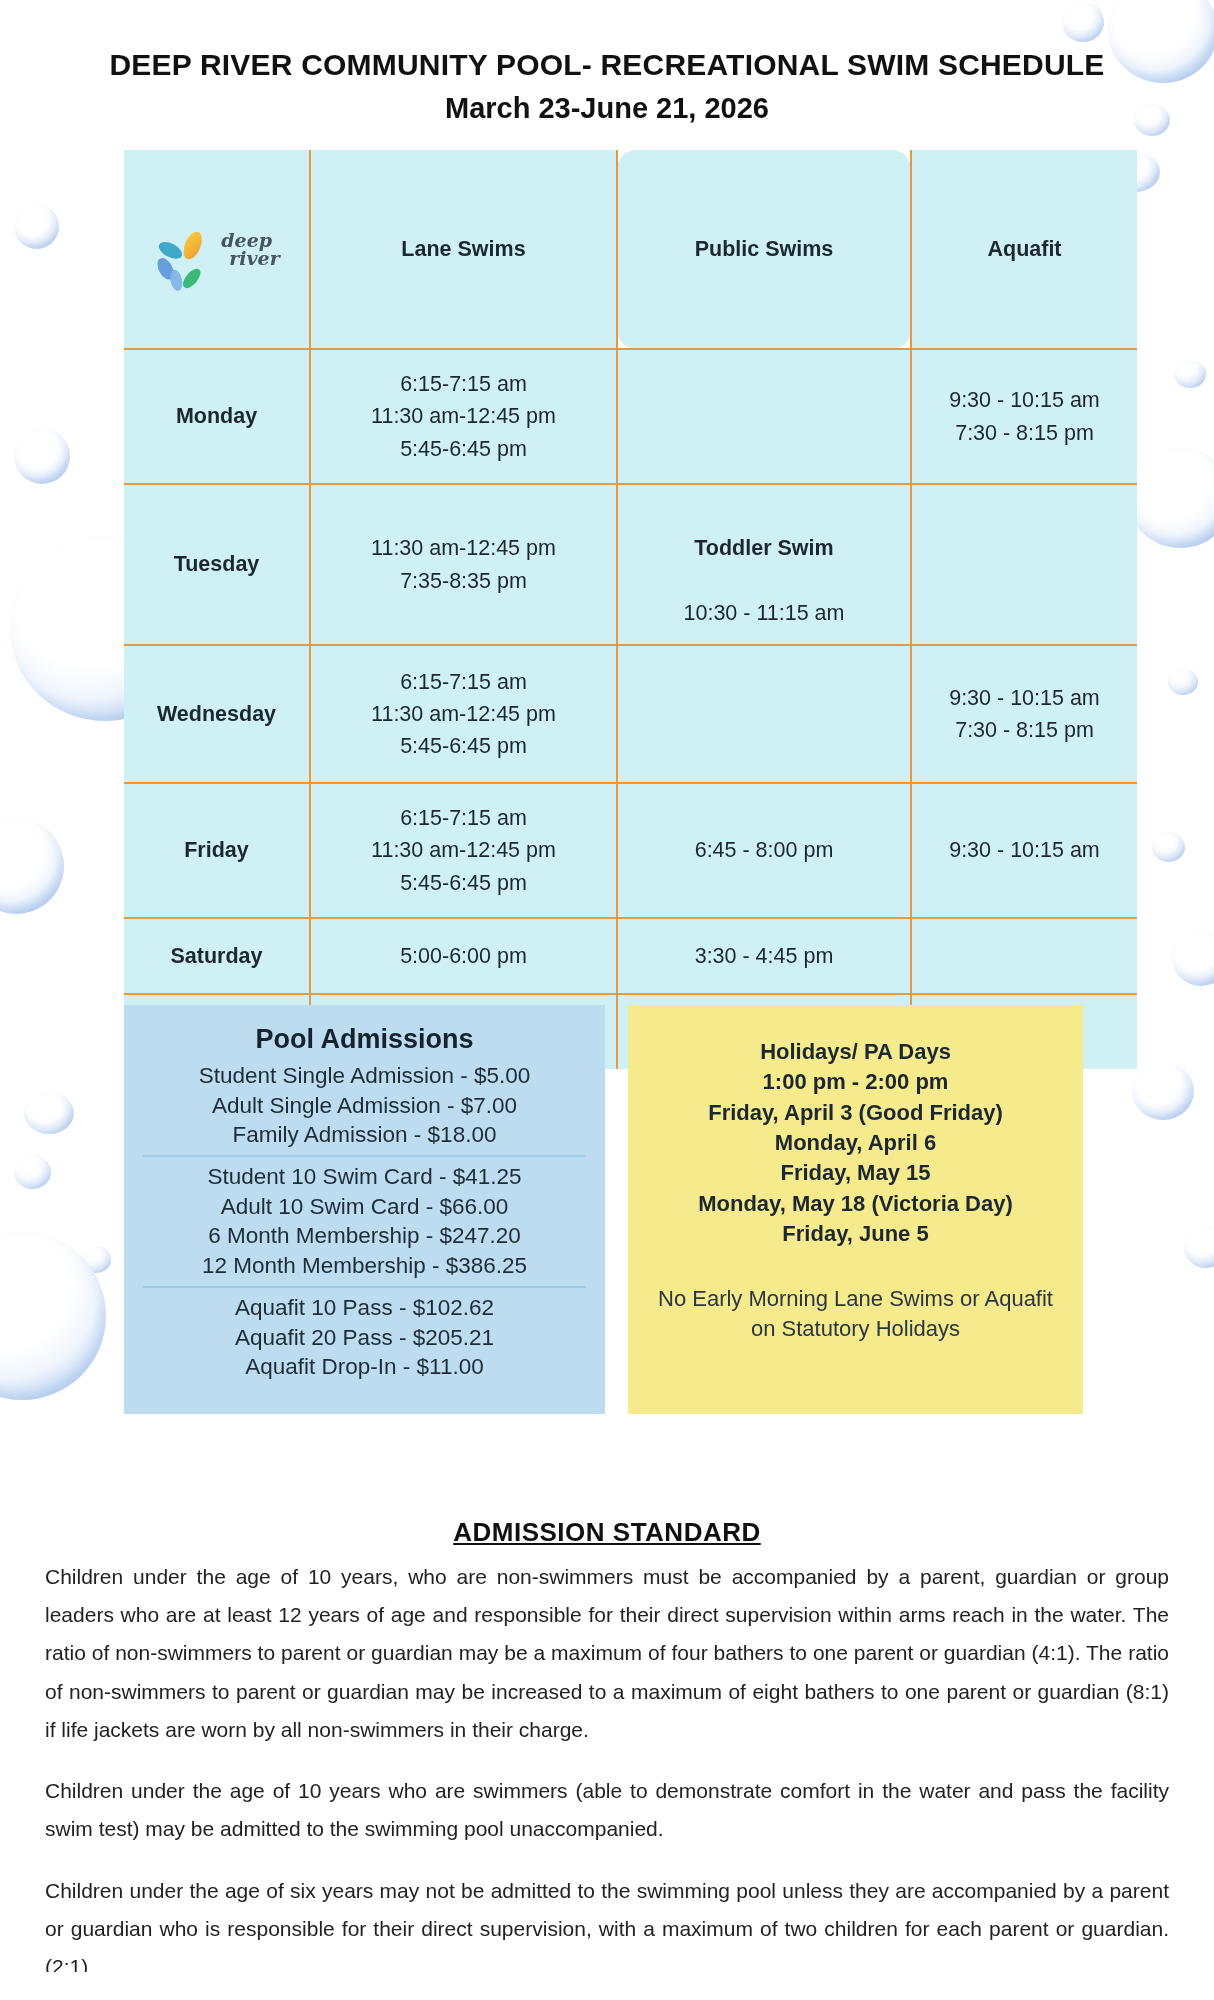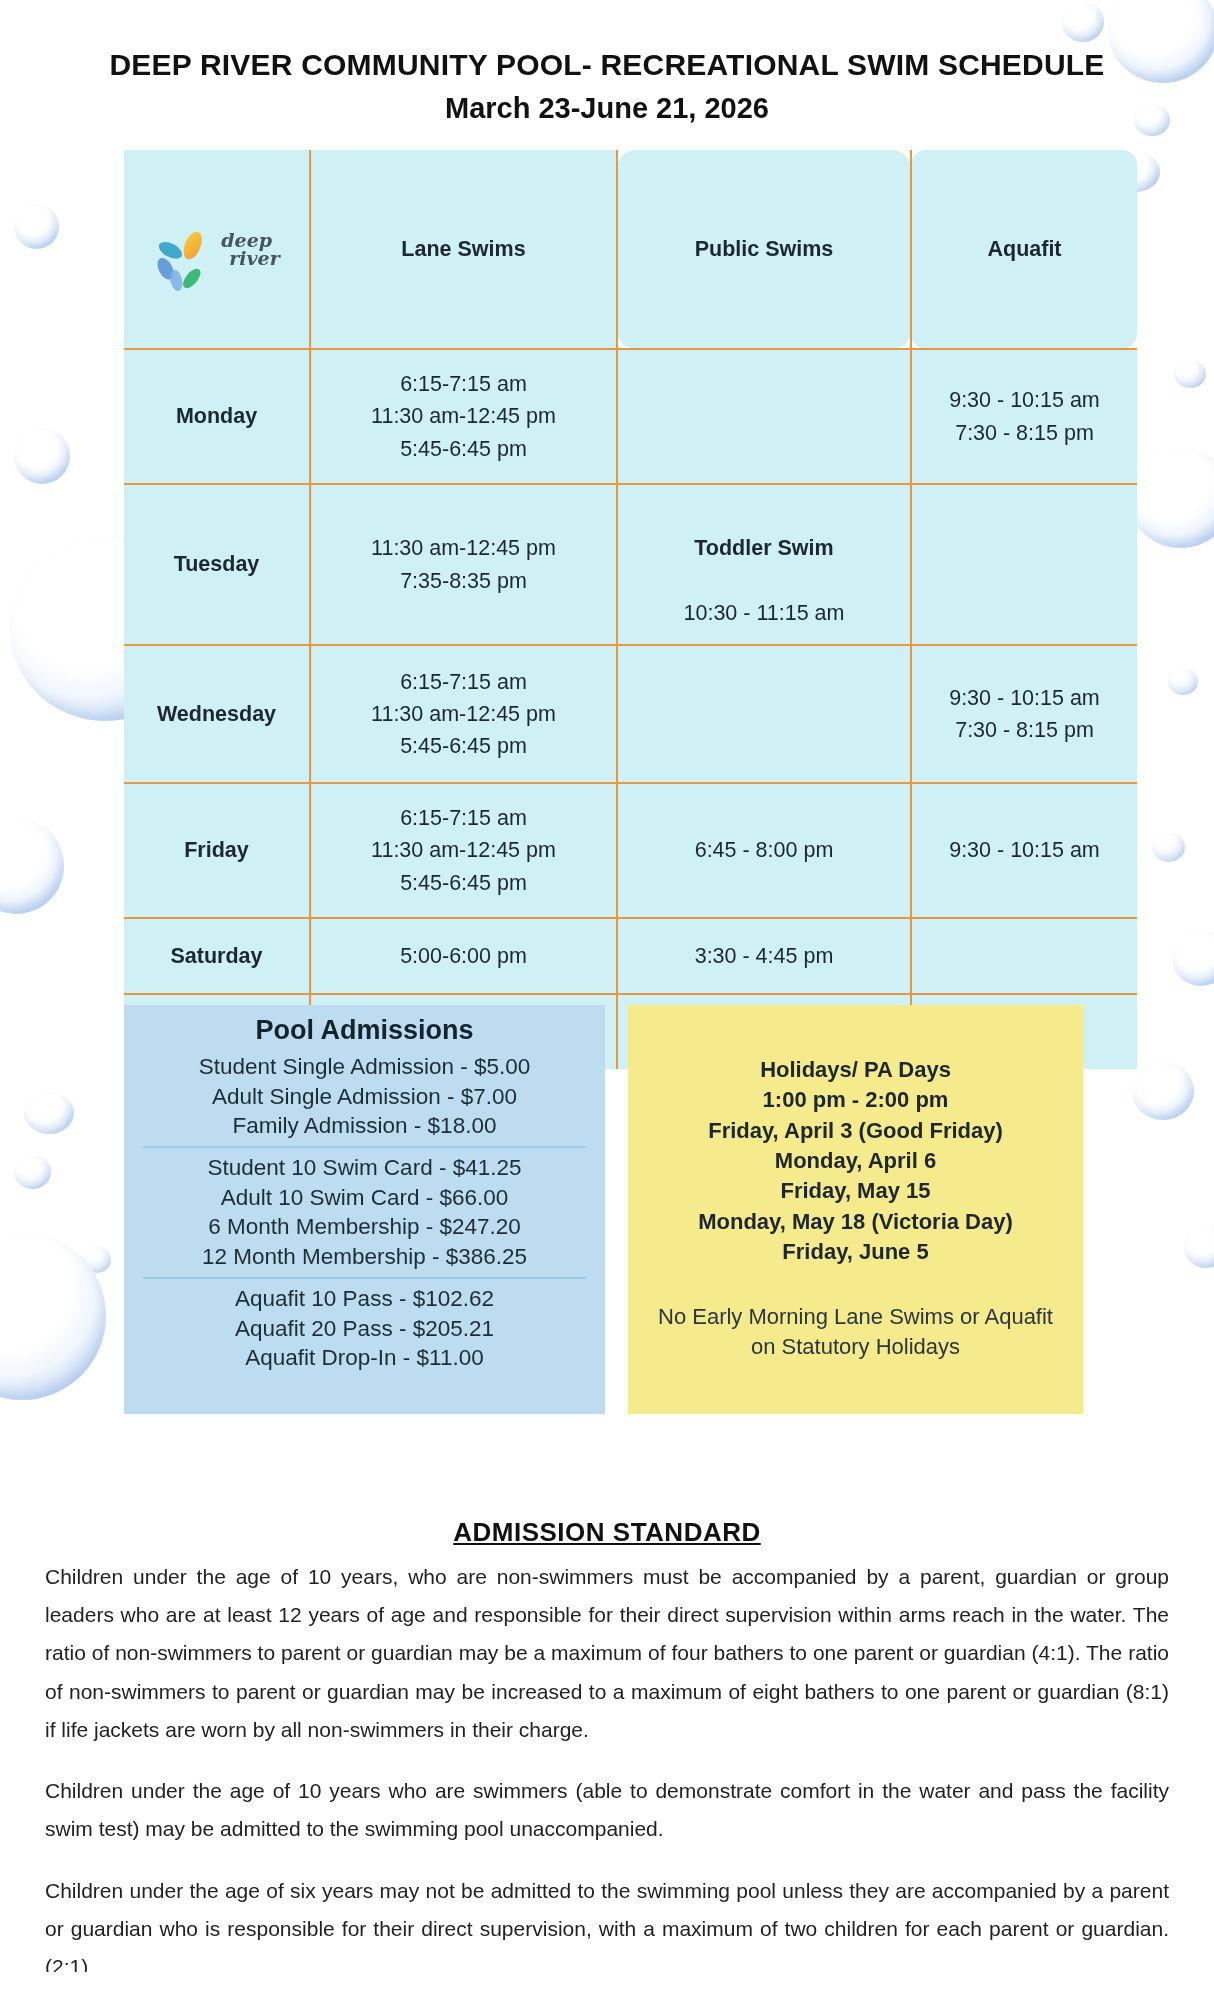--- a/index.html
+++ b/index.html
@@ -38,44 +38,44 @@
     text-align:center;vertical-align:middle;
     font-size:21.5px;color:#1c2730;
     white-space:pre-line;
     line-height:1.5;
     padding:15px 6px;
   }
   table.sched tr:first-child td{border-top:0;}
   table.sched tr:last-child td{border-bottom:0;}
   table.sched td:first-child{border-left:0;}
   table.sched td:last-child{border-right:0;}
-  .col-day{width:173px;} .col-lane{width:293px;} .col-public{width:280px;border-radius:19px;} .col-aqua{width:213px;border-radius:15px;}
+  .col-day{width:173px;} .col-lane{width:293px;} .col-public{width:280px;border-radius:19px;} .col-aqua{width:213px;}
   .r-head{height:83px;} .r-mon{height:135px;} .r-tue{height:104px;} .r-wed{height:138px;}
   .r-thu{height:107px;} .r-fri{height:135px;} .r-sat{height:76px;} .r-sun{height:75px;}
   td.day-cell{font-weight:bold;font-size:21px;}
   td.head-cell{font-weight:bold;font-size:22.5px;}
   .cell-title{font-weight:bold;display:block;}
   
   .logo{display:flex;align-items:center;justify-content:center;gap:6px;}
   .logo-text{
     font-family:"DejaVu Serif", serif;font-style:italic;font-weight:bold;
     color:#46555e;font-size:19px;line-height:.95;text-align:left;
   }
   .logo-text .l2{display:block;margin-left:8px;}
   
   .box-blue{
     position:absolute;left:124px;top:1005px;width:481px;height:409px;
-    background:#bddcf0;text-align:center;box-sizing:border-box;padding-top:10px;
+    background:#bddcf0;text-align:center;box-sizing:border-box;padding-top:19px;
   }
   .box-blue .box-title{font-size:27px;font-weight:bold;color:#14232d;margin-bottom:6px;}
   .box-blue .item{font-size:22.5px;color:#1d2d38;line-height:1.32;}
   .box-blue .divider{border:0;border-top:2px solid #9ecbe8;width:92%;margin:5px auto;}
   .box-yellow{
     position:absolute;left:628px;top:1005px;width:455px;height:409px;
-    background:#f5ea8c;text-align:center;box-sizing:border-box;padding:50px 24px 0 24px;
+    background:#f5ea8c;text-align:center;box-sizing:border-box;padding:32px 24px 0 24px;
   }
   .box-yellow .hline{font-size:22px;font-weight:bold;color:#1c2730;line-height:1.38;}
   .box-yellow .note{font-size:22px;color:#2a3640;line-height:1.38;margin-top:34px;}
   
   .membership{position:absolute;top:1438px;left:0;width:100%;text-align:center;}
   .membership .m1{font-size:22px;font-weight:bold;color:#111;}
   .membership .m2{font-size:21px;font-weight:bold;color:#111;margin-top:6px;}
   .adm-heading{
     position:absolute;top:1517px;left:0;width:100%;text-align:center;
     font-size:26px;font-weight:bold;color:#111;text-decoration:underline;

